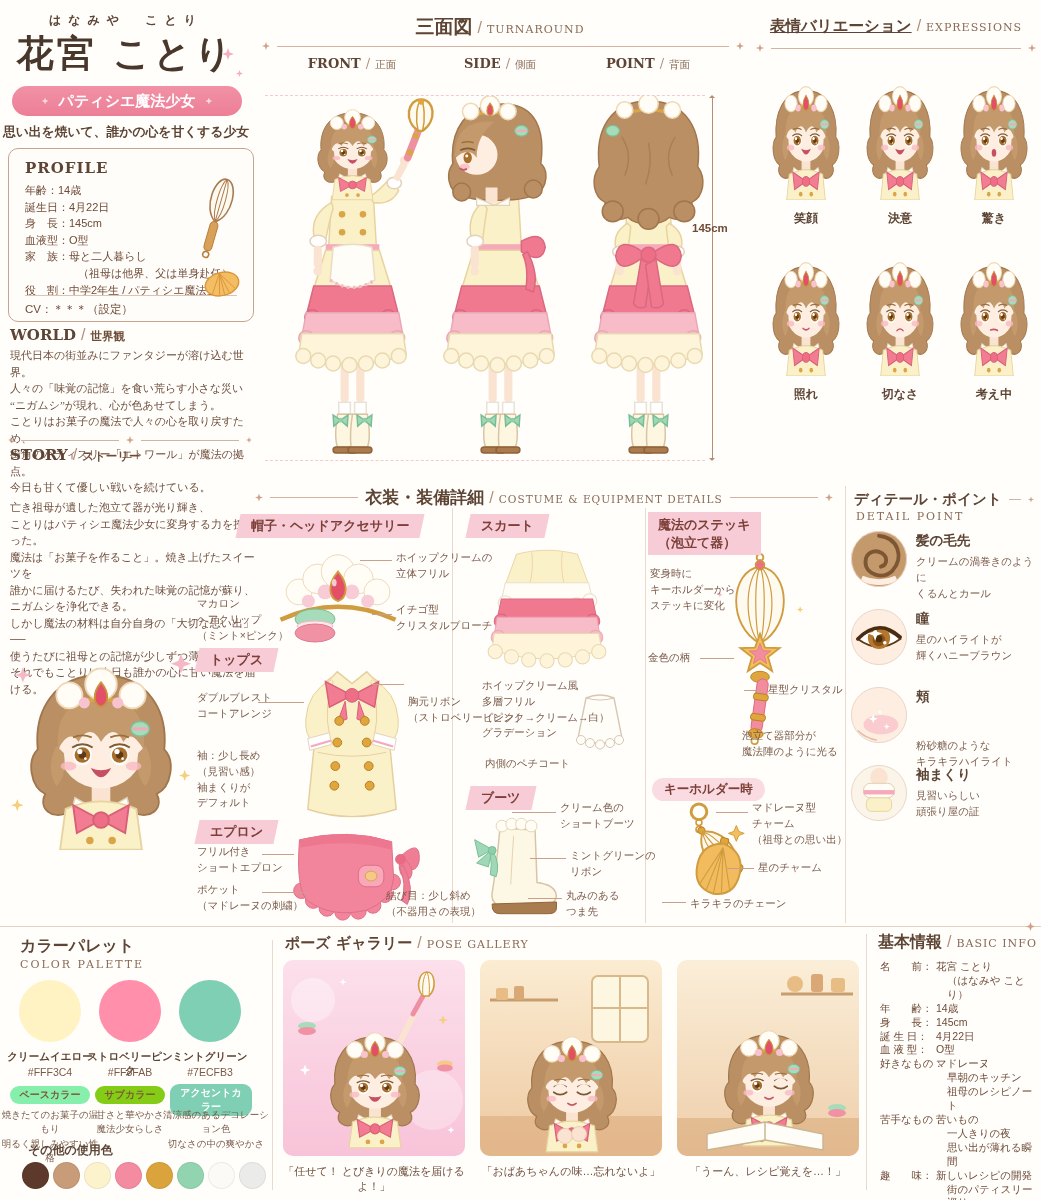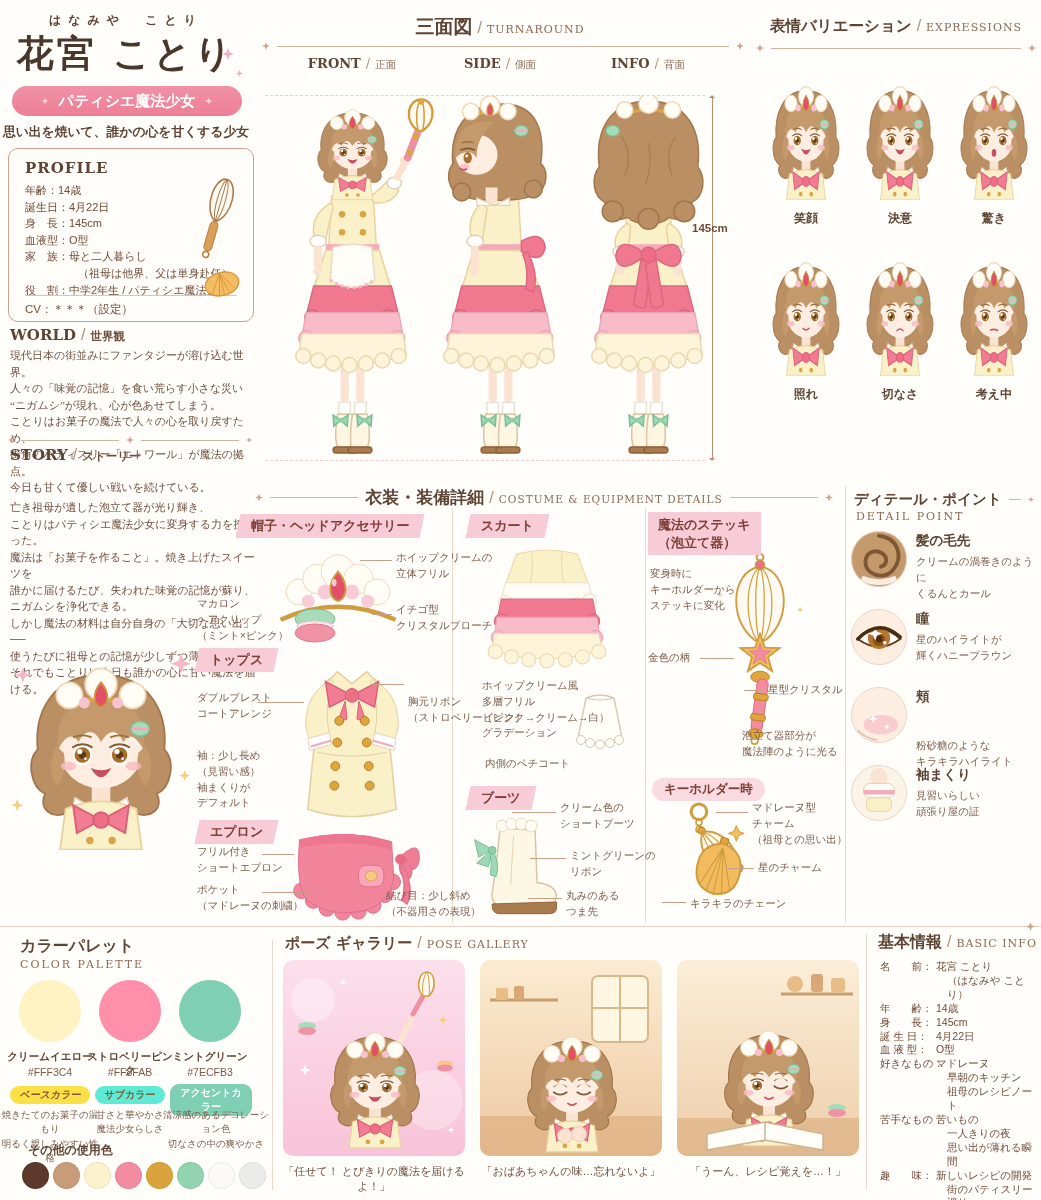--- a/index.html
+++ b/index.html
@@ -310,21 +310,21 @@
   <div class="abs ctr" style="left:255px;top:14px;width:490px;">
     <span class="stjp serif" style="font-size:19px;">三面図</span><span class="sl"></span><span class="sten">TURNAROUND</span>
   </div>
   <div class="abs orn" style="left:262px;top:42px;width:482px;">
       <span class="dia"></span>
       <span class="ln"></span>
       <span class="dia"></span>
     </div>
   <div class="abs ctr vlab" style="left:292px;top:56px;width:120px;"><span>FRONT</span><span class="sl"></span><small>正面</small></div>
   <div class="abs ctr vlab" style="left:440px;top:56px;width:120px;"><span>SIDE</span><span class="sl"></span><small>側面</small></div>
-  <div class="abs ctr vlab" style="left:588px;top:56px;width:120px;"><span>INFO</span><span class="sl"></span><small>背面</small></div>
+  <div class="abs ctr vlab" style="left:588px;top:56px;width:120px;"><span>POINT</span><span class="sl"></span><small>背面</small></div>
 
   <div class="dash" style="left:265px;top:95px;width:440px;"></div>
   <div class="dash" style="left:265px;top:460px;width:440px;"></div>
   <div class="meas" style="left:712px;top:97px;height:362px;"></div>
   <div class="measlab" style="left:692px;top:222px;">145cm</div>
 
   <svg class="abs" style="left:263px;top:96px;" width="179" height="365" viewBox="0 0 120 242">
     <use href="#g-legs"></use>
     <path d="M46,66 L44,100 L76,100 L74,66 Z" fill="#fbf1c9" stroke="#e8d3a0"></path>
     <circle cx="53" cy="78" r="2.2" fill="#d9a546"></circle>
@@ -405,21 +405,21 @@
     <rect x="38" y="106" width="5.5" height="13" rx="2.7" fill="#fbe3d2"></rect>
     <rect x="76.5" y="106" width="5.5" height="13" rx="2.7" fill="#fbe3d2"></rect>
     <path d="M56,103 Q40,92 38,106 Q40,119 56,107 Z" fill="#f0798f" stroke="#da6880"></path>
     <path d="M64,103 Q80,92 82,106 Q80,119 64,107 Z" fill="#f0798f" stroke="#da6880"></path>
     <path d="M55,108 L50,138 Q53,142 58,140 L62,112 Z" fill="#f0798f" stroke="#da6880"></path>
     <path d="M65,108 L70,138 Q67,142 62,140 L58,112 Z" fill="#f0798f" stroke="#da6880"></path>
     <circle cx="60" cy="105" r="5" fill="#ee6e86" stroke="#da6880"></circle>
   </svg>
 
   <div class="abs ctr" style="left:756px;top:16px;width:280px;">
-    <span class="stjp serif" style="font-size:15.5px;">表情バリエーション</span><span class="sl"></span><span class="sten">EXPRESSIONS</span>
+    <span class="stjp serif" style="font-size:15.5px;text-decoration:underline;">表情バリエーション</span><span class="sl"></span><span class="sten">EXPRESSIONS</span>
   </div>
   <div class="abs orn" style="left:756px;top:44px;width:280px;">
       <span class="dia"></span>
       <span class="ln"></span>
       <span class="dia"></span>
     </div>
 
   <svg class="abs" style="left:762px;top:72px;" width="88" height="128" viewBox="0 0 100 110" preserveAspectRatio="none">
       <use href="#g-bust"></use>
       <use href="#m-smile"></use>
@@ -797,22 +797,22 @@
   <div class="swb" style="left: 19px; top: 980px; width: 62px; height: 62px; background-color: rgb(255, 243, 196);"></div>
   <div class="swb" style="left: 99px; top: 980px; width: 62px; height: 62px; background-color: rgb(255, 143, 171);"></div>
   <div class="swb" style="left: 179px; top: 980px; width: 62px; height: 62px; background-color: rgb(126, 207, 179);"></div>
 
   <div class="abs pname" style="left:5px;top:1050px;width:90px;">クリームイエロー</div>
   <div class="abs pname" style="left:85px;top:1050px;width:90px;">ストロベリーピンク</div>
   <div class="abs pname" style="left:165px;top:1050px;width:90px;">ミントグリーン</div>
   <div class="abs phex" style="left:5px;top:1066px;width:90px;">#FFF3C4</div>
   <div class="abs phex" style="left:85px;top:1066px;width:90px;">#FF8FAB</div>
   <div class="abs phex" style="left:165px;top:1066px;width:90px;">#7ECFB3</div>
-  <div class="abs ctr" style="left:5px;top:1084px;width:90px;"><span class="ptag" style="background:#fde047;font-style:italic;">ベースカラー</span></div>
-  <div class="abs ctr" style="left:85px;top:1084px;width:90px;"><span class="ptag" style="background:#5eead4;font-family:Liberation Mono, monospace;">サブカラー</span></div>
+  <div class="abs ctr" style="left:5px;top:1084px;width:90px;"><span class="ptag" style="background:#86efac;">ベースカラー</span></div>
+  <div class="abs ctr" style="left:85px;top:1084px;width:90px;"><span class="ptag" style="background:#84cc16;font-family:Liberation Mono, monospace;">サブカラー</span></div>
   <div class="abs ctr" style="left:170px;top:1084px;width:82px;"><span class="ptag" style="background:#7ECFB3;color:#fff;">アクセントカラー</span></div>
   <div class="abs pdesc" style="left:0px;top:1108px;width:100px;">焼きたてのお菓子の温もり
 明るく親しみやすい性格</div>
   <div class="abs pdesc" style="left:84px;top:1108px;width:92px;">甘さと華やかさ
 魔法少女らしさ</div>
   <div class="abs pdesc" style="left:160px;top:1108px;width:112px;">清涼感のあるデコレーション色
 切なさの中の爽やかさ</div>
 
   <div class="abs" style="left:28px;top:1142px;font-size:12px;font-weight:bold;color:#5d4434;">その他の使用色</div>
   <span class="sw" style="left: 22px; top: 1162px; background-color: rgb(92, 57, 43);"></span>

